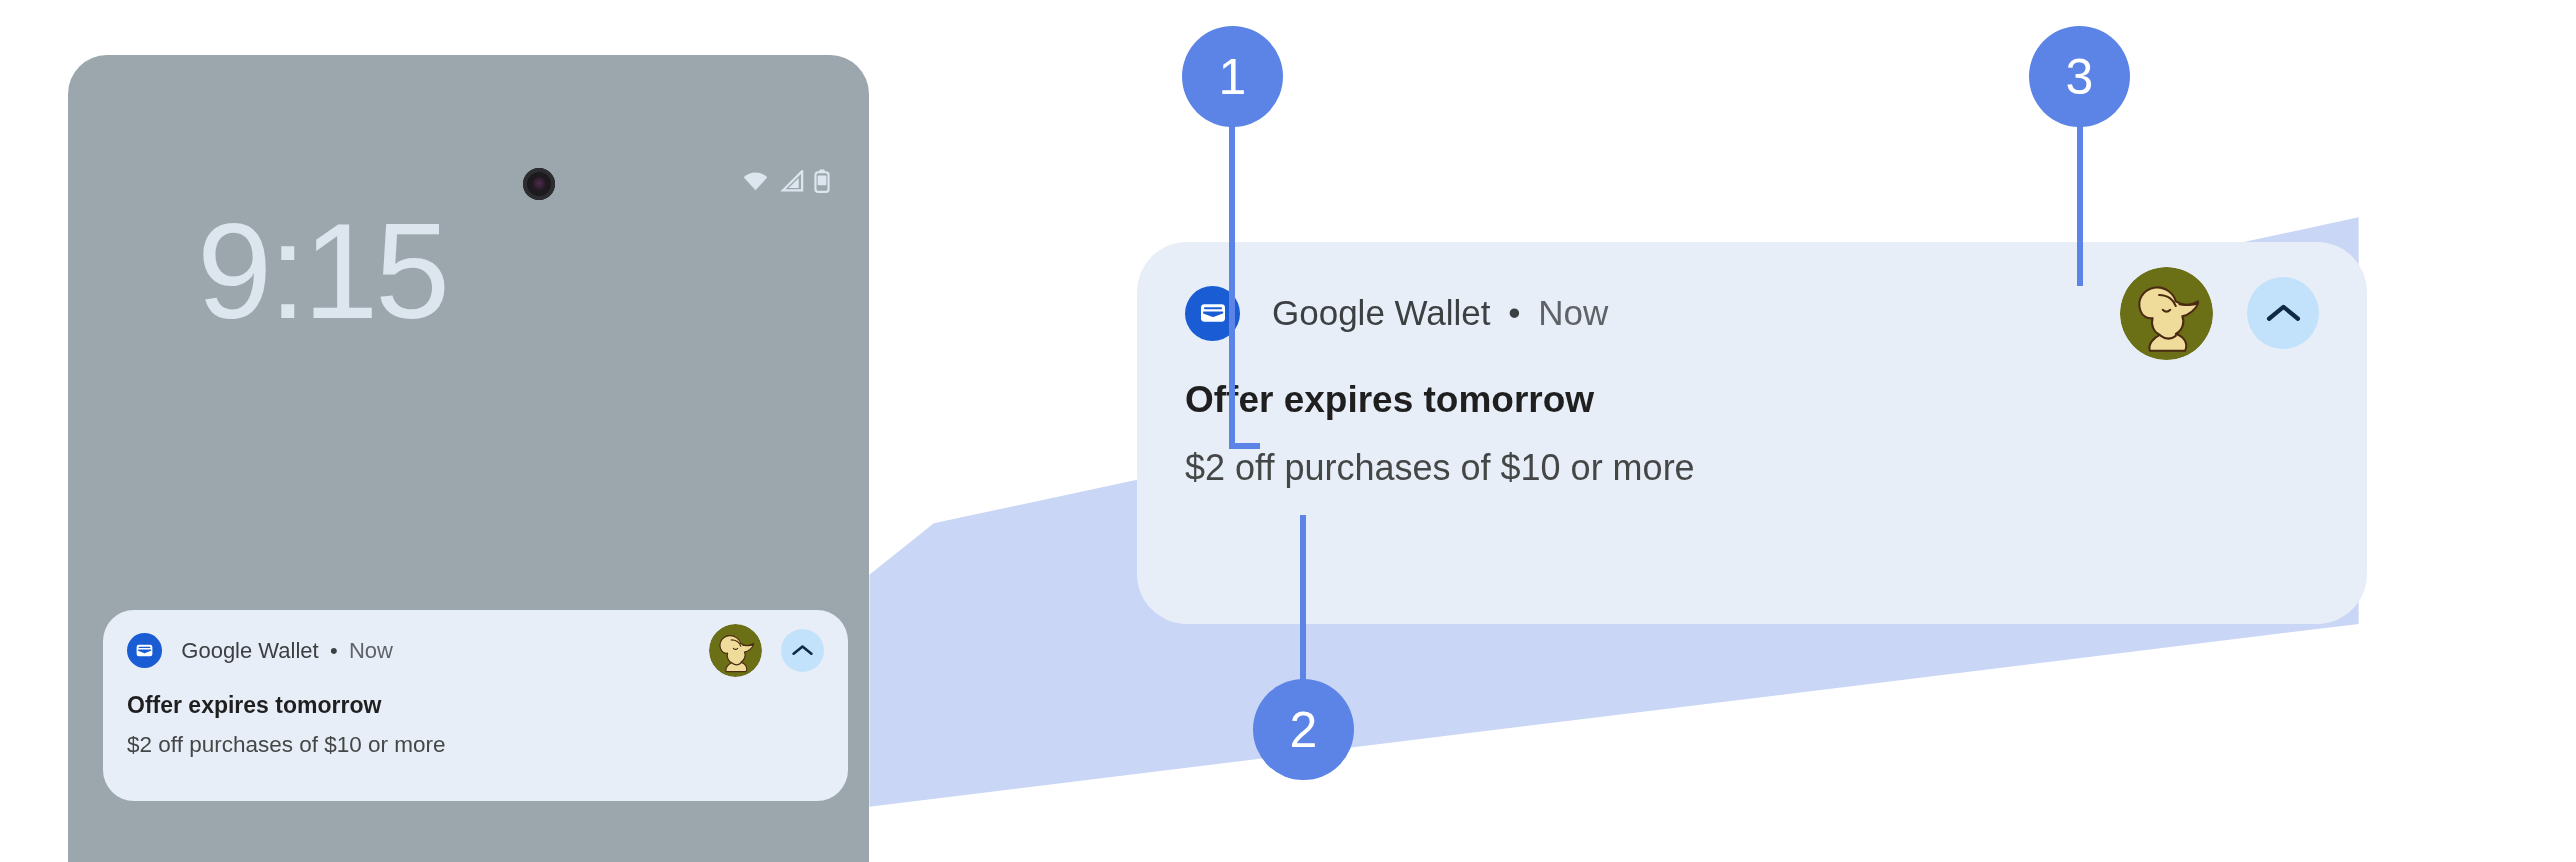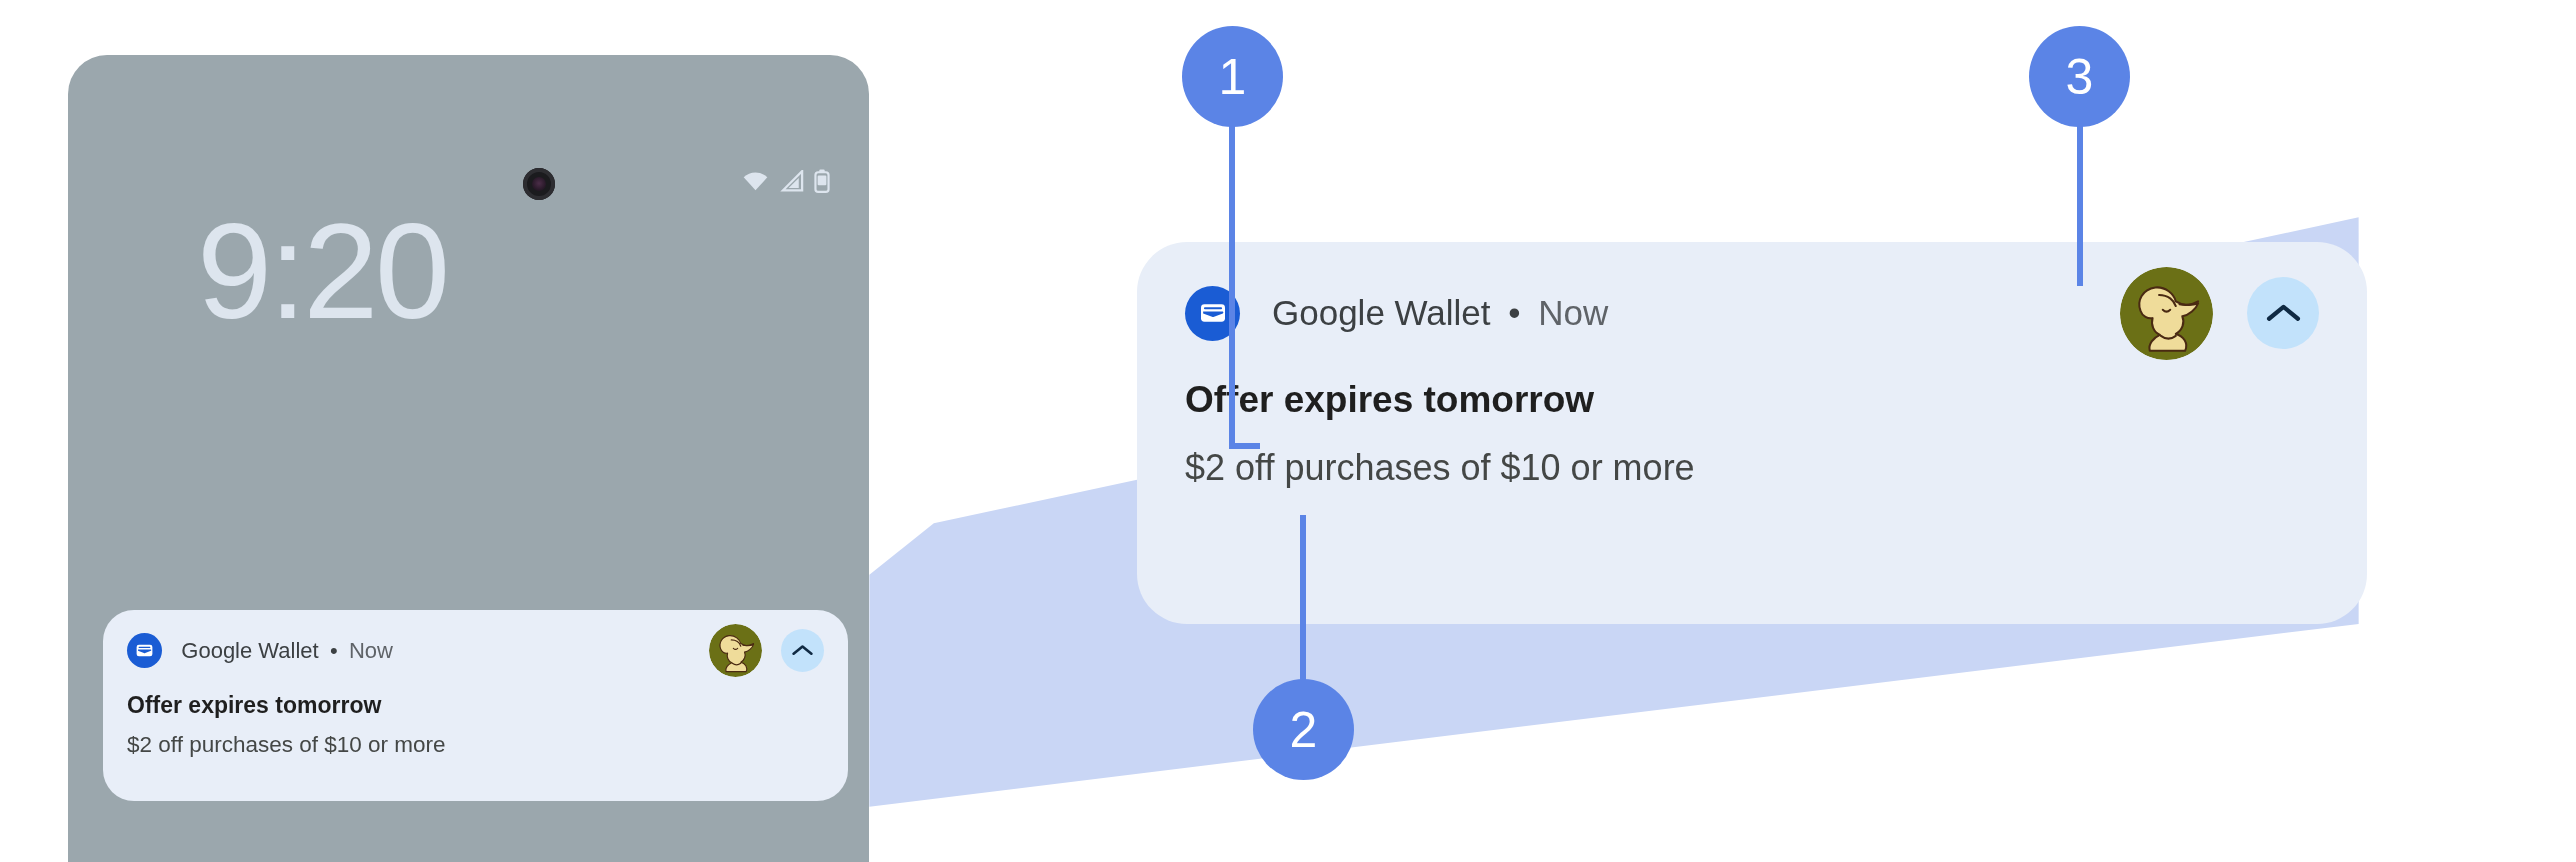--- a/index.html
+++ b/index.html
@@ -124,21 +124,21 @@
         <path d="M20 1 L20 18 L3 18 Z" fill="none" stroke="#dde5ee" stroke-width="2"></path>
         <path d="M17 7 L17 16 L8 16 Z" fill="#dde5ee"></path>
       </svg>
       <svg class="sb-ico" width="16" height="24" viewBox="0 0 14 22">
         <rect x="1" y="3" width="12" height="18" rx="2.5" fill="none" stroke="#dde5ee" stroke-width="2"></rect>
         <rect x="4.5" y="0.5" width="5" height="3" rx="1" fill="#dde5ee"></rect>
         <rect x="3" y="6" width="8" height="9" rx="1" fill="#dde5ee"></rect>
       </svg>
     </div>
 
-    <div id="clock">9:20</div>
+    <div id="clock">9:15</div>
 
     <div id="phone-notif">
       <div class="row1">
         <span class="wallet-badge">
           <svg width="21" height="21" viewBox="0 0 24 24" aria-hidden="true">
             <rect x="3" y="5.5" width="18" height="13" rx="2.6" fill="#ffffff"></rect>
             <rect x="5.2" y="7.6" width="13.6" height="1.5" rx="0.75" fill="#1a5cd4"></rect>
             <path d="M4.6 10.9 H19.4 A1 1 0 0 1 19.4 12.4 L12.8 14.9 A2 2 0 0 1 11.3 14.8 L4.6 12.4 Z" fill="#1a5cd4"></path>
           </svg>
         </span>

